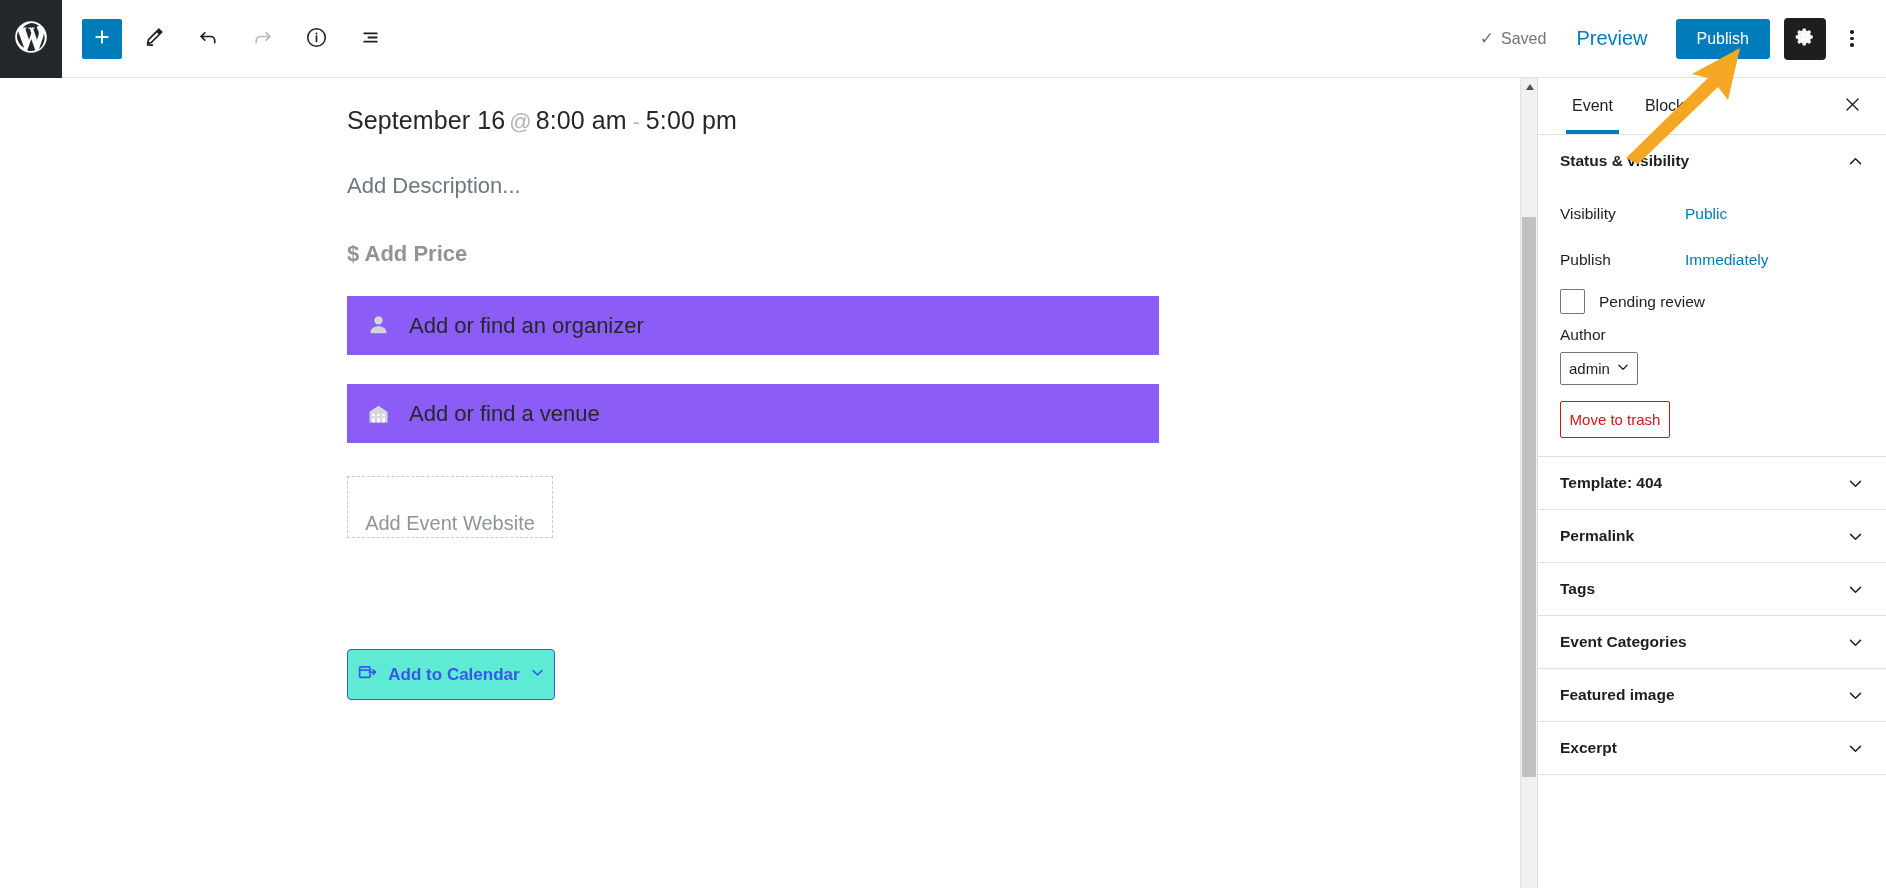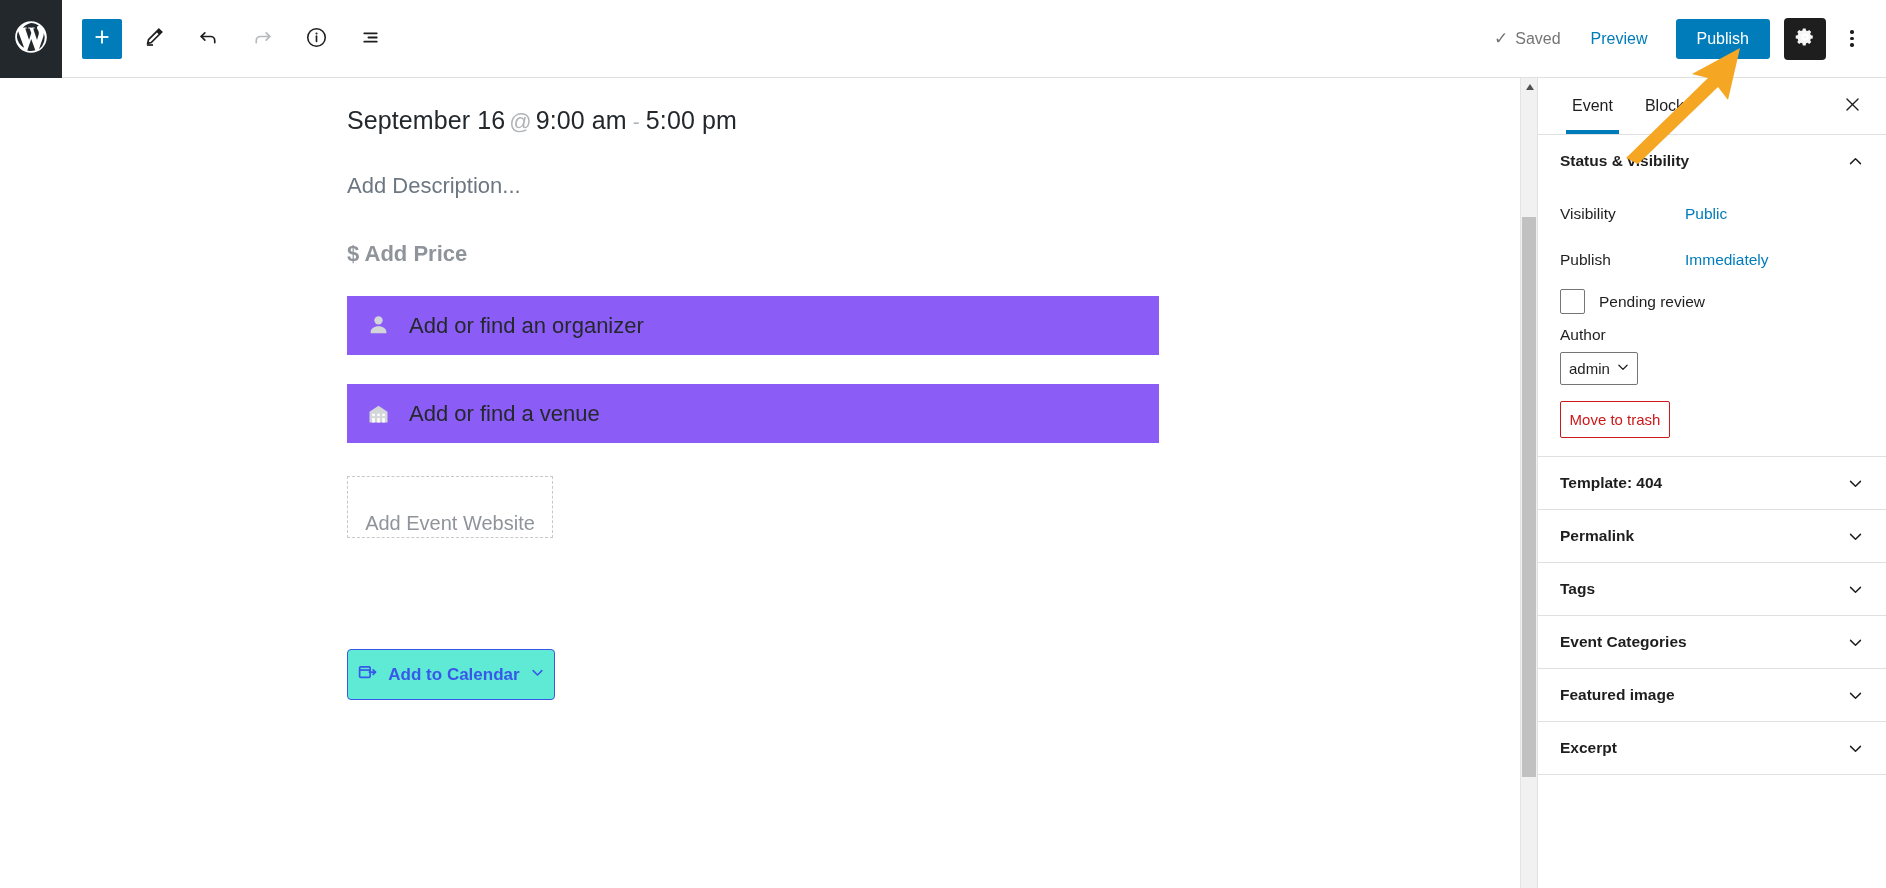--- a/index.html
+++ b/index.html
@@ -49,21 +49,21 @@
     display: flex; align-items: center;
     gap: 0px; padding-right: 16px;
   }
   #saved-indicator {
     display: flex; align-items: center; gap: 7px;
     color: #757575; font-size: 16px;
     padding: 0 14px;
   }
   #saved-indicator .check { font-size: 17px; color: #757575; }
   #preview-button {
-    color: #007cba; font-size: 16px;
+    color: #007cba; font-size: 20px;
     padding: 8px 16px; cursor: pointer;
     background: none; border: none;
     font-family: "Liberation Sans", sans-serif;
   }
   #publish-button {
     background: #007cba; color: #ffffff;
     font-size: 16px; font-weight: 400;
     padding: 11px 21px; border: none; border-radius: 3px;
     cursor: pointer; margin-left: 12px;
     font-family: "Liberation Sans", sans-serif;
@@ -381,21 +381,21 @@
           <i></i>
         </span>
     </button>
   </div>
 </div>
 
 <div id="editor-canvas">
   <div id="event-content">
 
     <div id="event-datetime">
-      <span>September 16</span><span class="at-sym">@</span><span>9:00 am</span><span class="dash">-</span><span>5:00 pm</span>
+      <span>September 16</span><span class="at-sym">@</span><span>8:00 am</span><span class="dash">-</span><span>5:00 pm</span>
     </div>
 
     <div id="event-description">Add Description...</div>
 
     <div id="event-price">$ Add Price</div>
 
     <div class="linked-field">
       <span class="lf-icon">
         <svg viewBox="0 0 24 24" xmlns="http://www.w3.org/2000/svg">
           <circle cx="12" cy="7.4" r="3.7"></circle>

